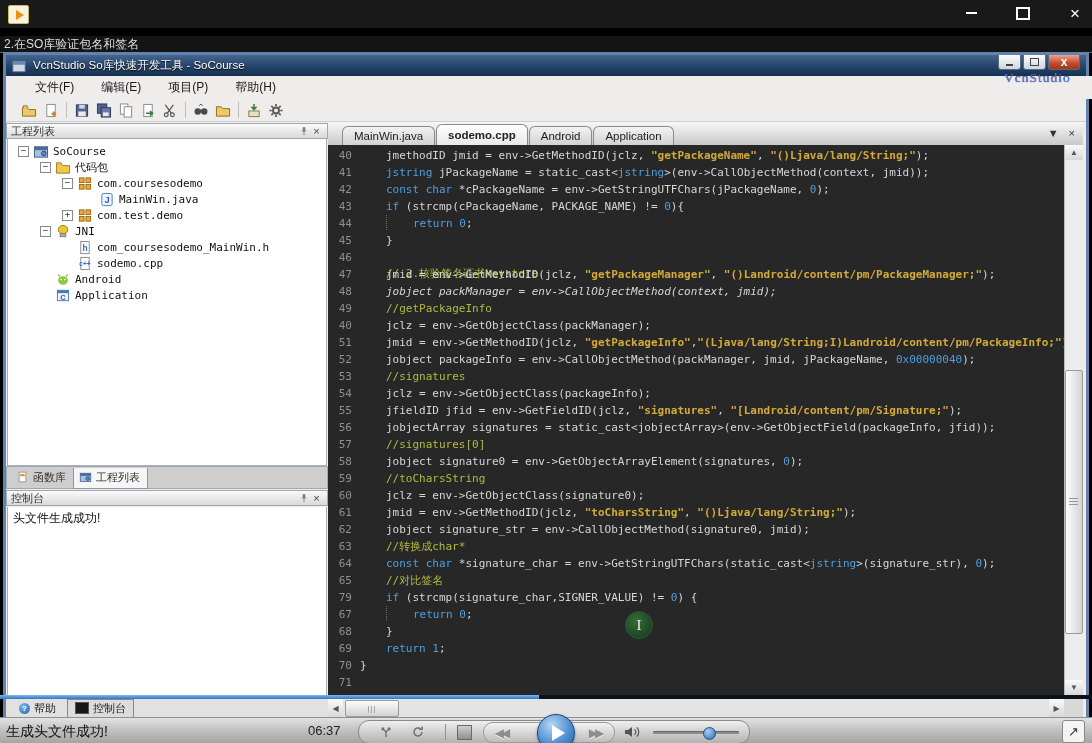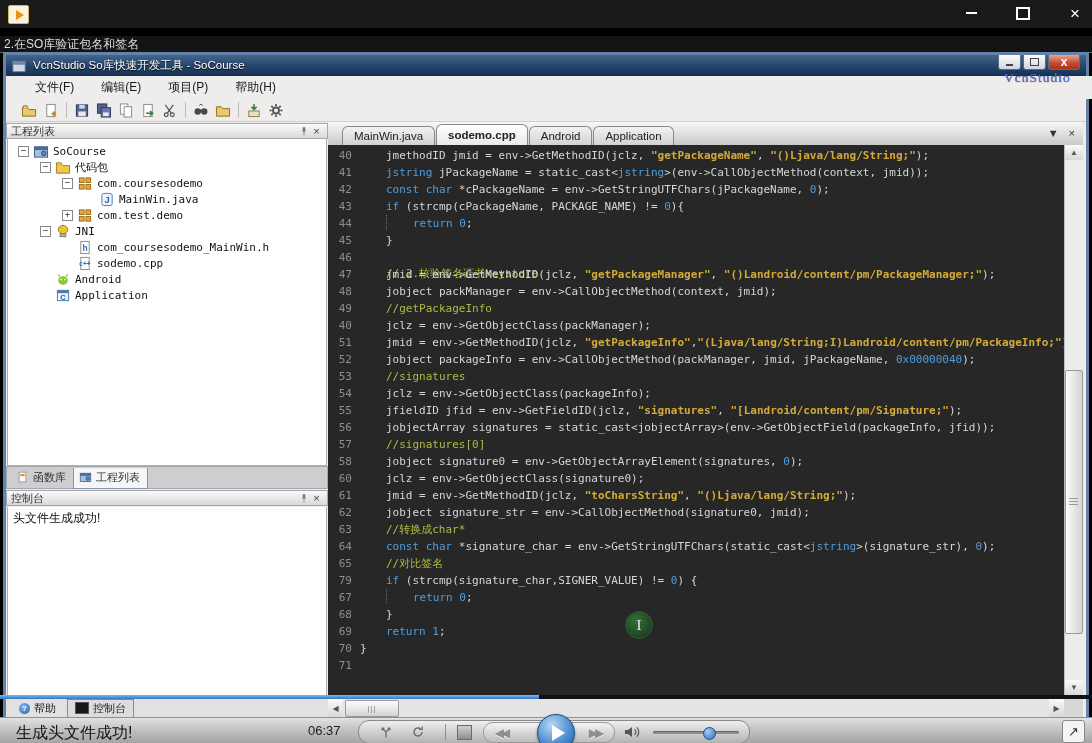--- a/index.html
+++ b/index.html
@@ -103,21 +103,21 @@
   .harrow{position:absolute;top:0;width:15px;height:18px;display:flex;align-items:center;justify-content:center;
           color:#555;font-size:8px;background:linear-gradient(#fafafa,#d8d8d8);}
   .hthumb{position:absolute;left:17px;top:1px;width:52px;height:15px;background:linear-gradient(#fdfdfd,#d3d3d3);
           border:1px solid #9a9a9a;border-radius:2px;display:flex;align-items:center;justify-content:center;
           color:#888;font-size:8px;letter-spacing:1px;}
   .hscroll-gap{position:absolute;left:1064px;top:699px;width:19px;height:18px;background:#d8d8d8;}
 
   
   .playerbar{position:absolute;left:0;top:717px;width:1092px;height:26px;z-index:25;
              background:linear-gradient(#e2e2e2,#c2c2c2 45%,#a2a2a2);border-top:1px solid #8f8f8f;}
-  .status-msg{position:absolute;left:16px;top:5px;font-size:16px;color:#111;}
+  .status-msg{position:absolute;left:6px;top:5px;font-size:14px;color:#111;}
   .ptime{position:absolute;left:308px;top:5px;font-size:13px;color:#222;}
   .pill{position:absolute;left:358px;top:2px;width:390px;height:22px;border-radius:11px;border:1px solid #8a8a8a;
         background:linear-gradient(#efefef,#b2b2b2);}
   .pbtn{position:absolute;top:2px;width:18px;height:18px;display:flex;align-items:center;justify-content:center;}
   .pill-sep{position:absolute;left:86px;top:3px;width:1px;height:16px;background:#909090;}
   .stopbox{position:absolute;left:98px;top:4px;width:13px;height:13px;background:linear-gradient(#cfcfcf,#8f8f8f);
            border:1px solid #6a6a6a;}
   .inner-pill{position:absolute;left:124px;top:1px;width:130px;height:19px;border-radius:10px;border:1px solid #9a9a9a;
               background:linear-gradient(#f4f4f4,#bcbcbc);}
   .seekglyph{color:#8e8e8e;font-size:12px;letter-spacing:-3px;text-shadow:0 1px 0 #f0f0f0;}
@@ -398,31 +398,32 @@
   </div>
   <div class="code-area">
       <div class="cl"><span class="ln">40</span><span class="ct" style="padding-left: 28px;"><span class="tk-p">jmethodID jmid = env-&gt;GetMethodID(jclz, </span><span class="tk-s">"getPackageName"</span><span class="tk-p">, </span><span class="tk-s">"()Ljava/lang/String;"</span><span class="tk-p">);</span></span></div>
       <div class="cl"><span class="ln">41</span><span class="ct" style="padding-left: 28px;"><span class="tk-k">jstring</span><span class="tk-p"> jPackageName = static_cast&lt;</span><span class="tk-k">jstring</span><span class="tk-p">&gt;(env-&gt;CallObjectMethod(context, jmid));</span></span></div>
       <div class="cl"><span class="ln">42</span><span class="ct" style="padding-left: 28px;"><span class="tk-k">const char</span><span class="tk-p"> *cPackageName = env-&gt;GetStringUTFChars(jPackageName, </span><span class="tk-n">0</span><span class="tk-p">);</span></span></div>
       <div class="cl"><span class="ln">43</span><span class="ct" style="padding-left: 28px;"><span class="tk-k">if</span><span class="tk-p"> (strcmp(cPackageName, PACKAGE_NAME) != </span><span class="tk-n">0</span><span class="tk-p">){</span></span></div>
       <div class="cl"><span class="ln">44</span><span class="ct" style="padding-left: 28px;"><span class="guide"></span><span class="tk-k">return </span><span class="tk-n">0</span><span class="tk-p">;</span></span></div>
       <div class="cl"><span class="ln">45</span><span class="ct" style="padding-left: 28px;"><span class="tk-p">}</span></span></div>
       <div class="cl"><span class="ln">46</span><span class="ct" style="padding-left: 28px; margin-top: 16px;"><span class="tk-c">// 2.核验签名证书keystore</span></span></div>
       <div class="cl"><span class="ln">47</span><span class="ct" style="padding-left: 28px;"><span class="tk-p">jmid = env-&gt;GetMethodID(jclz, </span><span class="tk-s">"getPackageManager"</span><span class="tk-p">, </span><span class="tk-s">"()Landroid/content/pm/PackageManager;"</span><span class="tk-p">);</span></span></div>
-      <div class="cl"><span class="ln">48</span><span class="ct" style="padding-left: 28px;"><span class="tk-p">jobject packManager = env-&gt;CallObjectMethod(context, jmid);</span></span></div>
+      <div class="cl"><span class="ln">48</span><span class="ct" style="padding-left: 28px; font-style: italic;"><span class="tk-p">jobject packManager = env-&gt;CallObjectMethod(context, jmid);</span></span></div>
       <div class="cl"><span class="ln">49</span><span class="ct" style="padding-left: 28px;"><span class="tk-c">//getPackageInfo</span></span></div>
       <div class="cl"><span class="ln">40</span><span class="ct" style="padding-left: 28px;"><span class="tk-p">jclz = env-&gt;GetObjectClass(packManager);</span></span></div>
       <div class="cl"><span class="ln">51</span><span class="ct" style="padding-left: 28px;"><span class="tk-p">jmid = env-&gt;GetMethodID(jclz, </span><span class="tk-s">"getPackageInfo"</span><span class="tk-p">,</span><span class="tk-s">"(Ljava/lang/String;I)Landroid/content/pm/PackageInfo;"</span><span class="tk-p">);</span></span></div>
       <div class="cl"><span class="ln">52</span><span class="ct" style="padding-left: 28px;"><span class="tk-p">jobject packageInfo = env-&gt;CallObjectMethod(packManager, jmid, jPackageName, </span><span class="tk-n">0x00000040</span><span class="tk-p">);</span></span></div>
       <div class="cl"><span class="ln">53</span><span class="ct" style="padding-left: 28px;"><span class="tk-c">//signatures</span></span></div>
       <div class="cl"><span class="ln">54</span><span class="ct" style="padding-left: 28px;"><span class="tk-p">jclz = env-&gt;GetObjectClass(packageInfo);</span></span></div>
       <div class="cl"><span class="ln">55</span><span class="ct" style="padding-left: 28px;"><span class="tk-p">jfieldID jfid = env-&gt;GetFieldID(jclz, </span><span class="tk-s">"signatures"</span><span class="tk-p">, </span><span class="tk-s">"[Landroid/content/pm/Signature;"</span><span class="tk-p">);</span></span></div>
       <div class="cl"><span class="ln">56</span><span class="ct" style="padding-left: 28px;"><span class="tk-p">jobjectArray signatures = static_cast&lt;jobjectArray&gt;(env-&gt;GetObjectField(packageInfo, jfid));</span></span></div>
       <div class="cl"><span class="ln">57</span><span class="ct" style="padding-left: 28px;"><span class="tk-c">//signatures[0]</span></span></div>
       <div class="cl"><span class="ln">58</span><span class="ct" style="padding-left: 28px;"><span class="tk-p">jobject signature0 = env-&gt;GetObjectArrayElement(signatures, </span><span class="tk-n">0</span><span class="tk-p">);</span></span></div>
+      <div class="cl"><span class="ln">59</span><span class="ct" style="padding-left: 28px;"><span class="tk-c">//toCharsString</span></span></div>
       <div class="cl"><span class="ln">60</span><span class="ct" style="padding-left: 28px;"><span class="tk-p">jclz = env-&gt;GetObjectClass(signature0);</span></span></div>
       <div class="cl"><span class="ln">61</span><span class="ct" style="padding-left: 28px;"><span class="tk-p">jmid = env-&gt;GetMethodID(jclz, </span><span class="tk-s">"toCharsString"</span><span class="tk-p">, </span><span class="tk-s">"()Ljava/lang/String;"</span><span class="tk-p">);</span></span></div>
       <div class="cl"><span class="ln">62</span><span class="ct" style="padding-left: 28px;"><span class="tk-p">jobject signature_str = env-&gt;CallObjectMethod(signature0, jmid);</span></span></div>
       <div class="cl"><span class="ln">63</span><span class="ct" style="padding-left: 28px;"><span class="tk-c">//转换成char*</span></span></div>
       <div class="cl"><span class="ln">64</span><span class="ct" style="padding-left: 28px;"><span class="tk-k">const char</span><span class="tk-p"> *signature_char = env-&gt;GetStringUTFChars(static_cast&lt;</span><span class="tk-k">jstring</span><span class="tk-p">&gt;(signature_str), </span><span class="tk-n">0</span><span class="tk-p">);</span></span></div>
       <div class="cl"><span class="ln">65</span><span class="ct" style="padding-left: 28px;"><span class="tk-c">//对比签名</span></span></div>
       <div class="cl"><span class="ln">79</span><span class="ct" style="padding-left: 28px;"><span class="tk-k">if</span><span class="tk-p"> (strcmp(signature_char,SIGNER_VALUE) != </span><span class="tk-n">0</span><span class="tk-p">) {</span></span></div>
       <div class="cl"><span class="ln">67</span><span class="ct" style="padding-left: 28px;"><span class="guide"></span><span class="tk-k">return </span><span class="tk-n">0</span><span class="tk-p">;</span></span></div>
       <div class="cl"><span class="ln">68</span><span class="ct" style="padding-left: 28px;"><span class="tk-p">}</span></span></div>
       <div class="cl"><span class="ln">69</span><span class="ct" style="padding-left: 28px; text-align: right;"><span class="tk-k">return </span><span class="tk-n">1</span><span class="tk-p">;</span></span></div>

